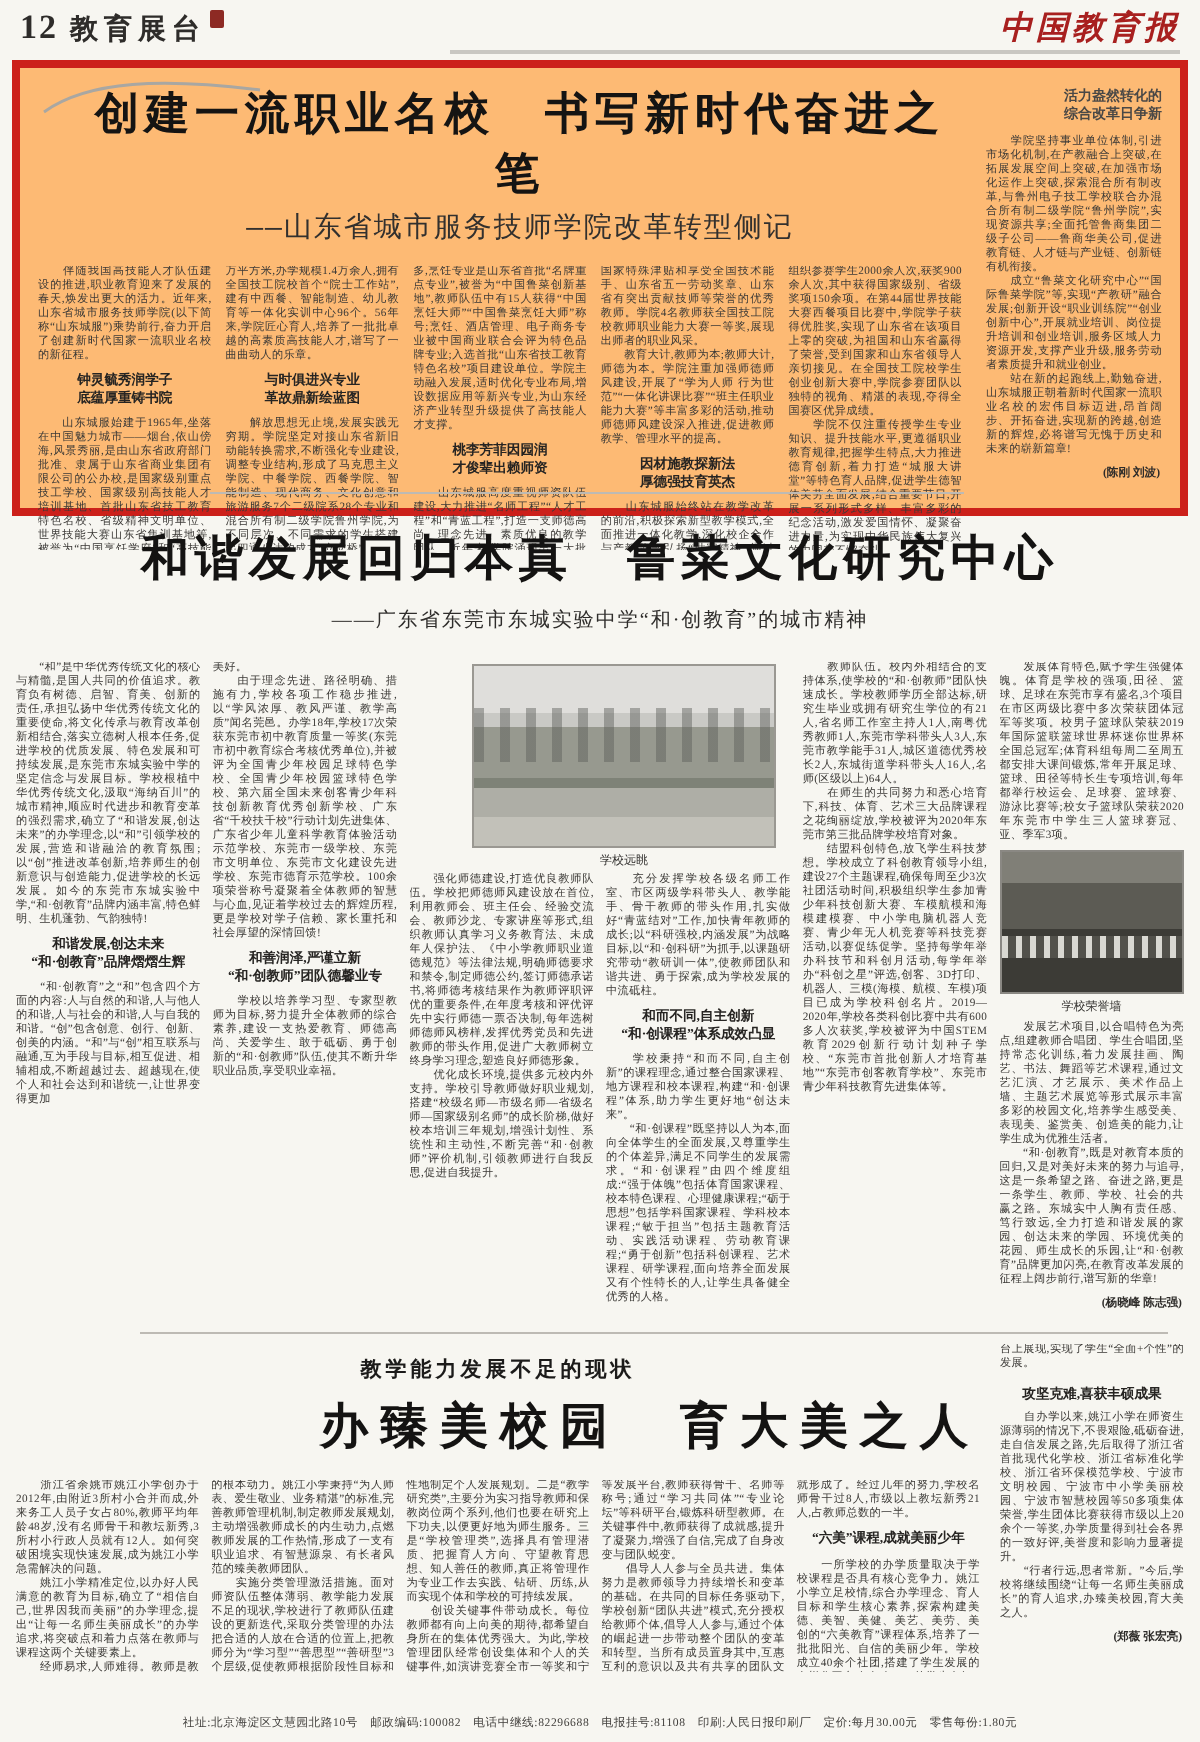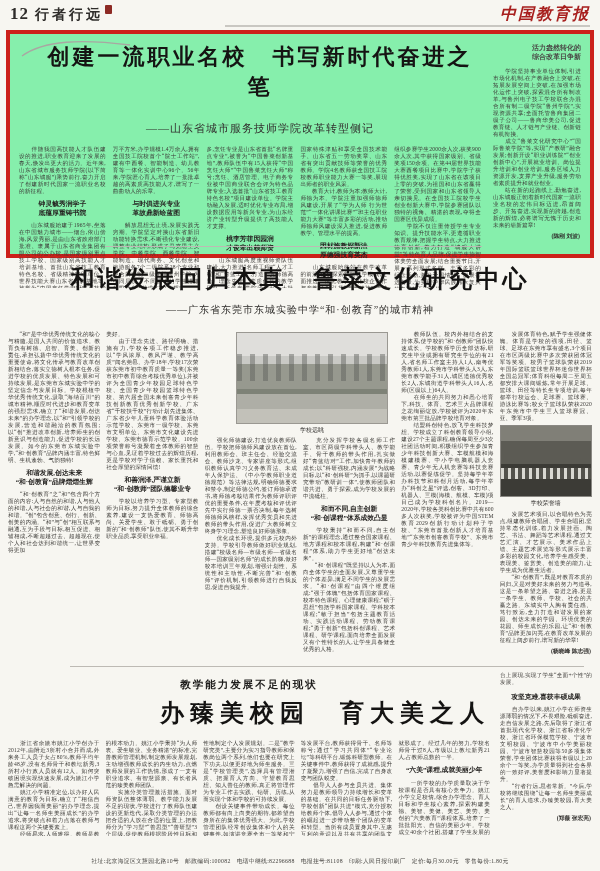--- a/index.html
+++ b/index.html
@@ -9,25 +9,25 @@
   .ph{position:absolute;top:4px;left:10px;right:10px;height:24px;}
   .pnum{font-size:17px;font-weight:700;letter-spacing:1px;}
   .psec{font-size:14px;font-weight:700;letter-spacing:3px;margin-left:6px;}
   .seal{display:inline-block;width:7px;height:9px;background:#8d2a24;border-radius:1px;
         vertical-align:top;margin-left:2px;margin-top:1px;}
   .masthead{position:absolute;right:0;top:0;font-size:16px;font-weight:700;font-style:italic;
         color:#a8201f;letter-spacing:2px;}
   .mastrule{position:absolute;right:0;top:21px;width:365px;height:2px;background:#c9c7c2;}
   
   .a1box{position:absolute;left:6px;right:6px;top:30px;height:228px;border:4px solid #cc201a;
-         background:#86efac;box-sizing:border-box;padding:6px 9px 8px 9px;}
+         background:#fdba74;box-sizing:border-box;padding:6px 9px 8px 9px;}
   .swoosh{position:absolute;left:6px;top:2px;}
   .a1head{margin:2px 100px 0 20px;text-align:center;}
   .a1hl{margin:0;font-size:22px;font-weight:700;letter-spacing:3px;color:#151413;}
-  .a1sub{margin-top:19px;font-size:11px;color:#32302e;letter-spacing:1px;}
+  .a1sub{margin-top:3px;font-size:14px;color:#32302e;letter-spacing:1px;font-family:Liberation Mono, monospace;}
   .a1cols{display:flex;gap:7px;margin:10px 100px 0 0;height:142px;overflow:hidden;}
   .col{flex:1 1 0;overflow:hidden;}
   .body{margin:0;font-size:5.6px;line-height:7px;text-align:justify;white-space:pre-line;
         color:#3b3936;letter-spacing:.2px;}
   .colhead{margin:5px 2px;font-size:6.8px;line-height:8.6px;font-weight:700;text-align:center;
         white-space:pre-line;color:#262422;}
   .colhead:empty{display:none;}
   .a1rail{position:absolute;right:9px;top:8px;bottom:10px;width:88px;overflow:hidden;}
   .railhead{margin:2px 0 6px 0;font-size:7px;line-height:9px;font-weight:700;text-align:right;
         white-space:pre-line;color:#4a4846;}
@@ -61,21 +61,21 @@
   
   .pfoot{position:absolute;left:0;right:0;bottom:5px;text-align:center;font-size:5.8px;
         color:#413f3c;letter-spacing:.3px;}
 </style>
 </head>
 <body>
 
 <div class="page">
 
   <div class="ph">
-    <span class="pnum">12</span><span class="psec">行者行远</span><span class="seal"></span>
+    <span class="pnum">12</span><span class="psec">教育展台</span><span class="seal"></span>
     <span class="masthead">中国教育报</span>
     <span class="mastrule"></span>
   </div>
 
   <section class="a1box">
     <svg class="swoosh" width="120" height="24" viewBox="0 0 120 24">
       <path d="M6 20 C 28 4, 66 3, 114 9" stroke="#a9a7a2" stroke-width="1.4" fill="none"></path>
     </svg>
     <div class="a1head">
       <h1 class="a1hl">创建一流职业名校　书写新时代奋进之笔</h1>

